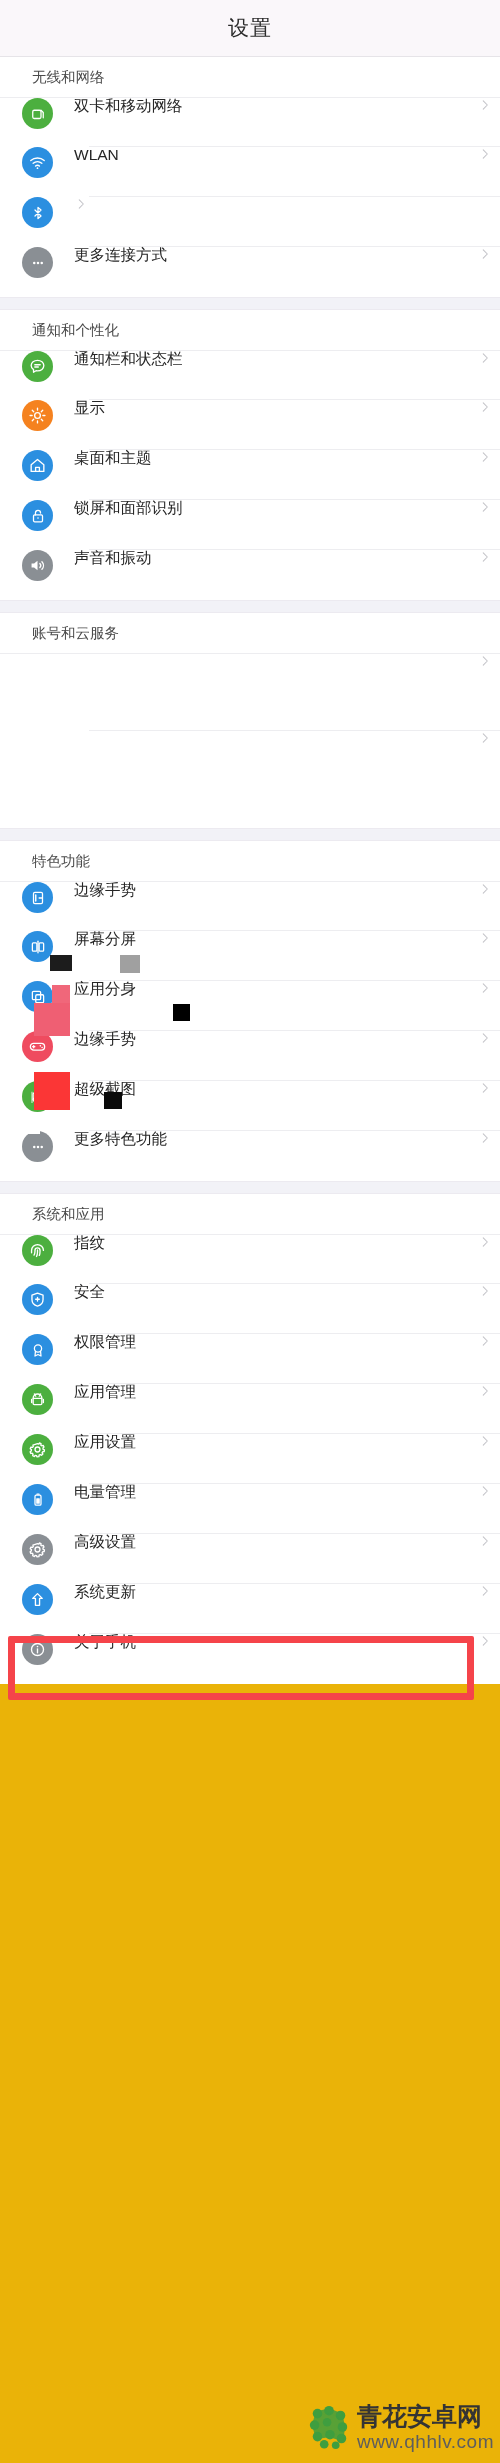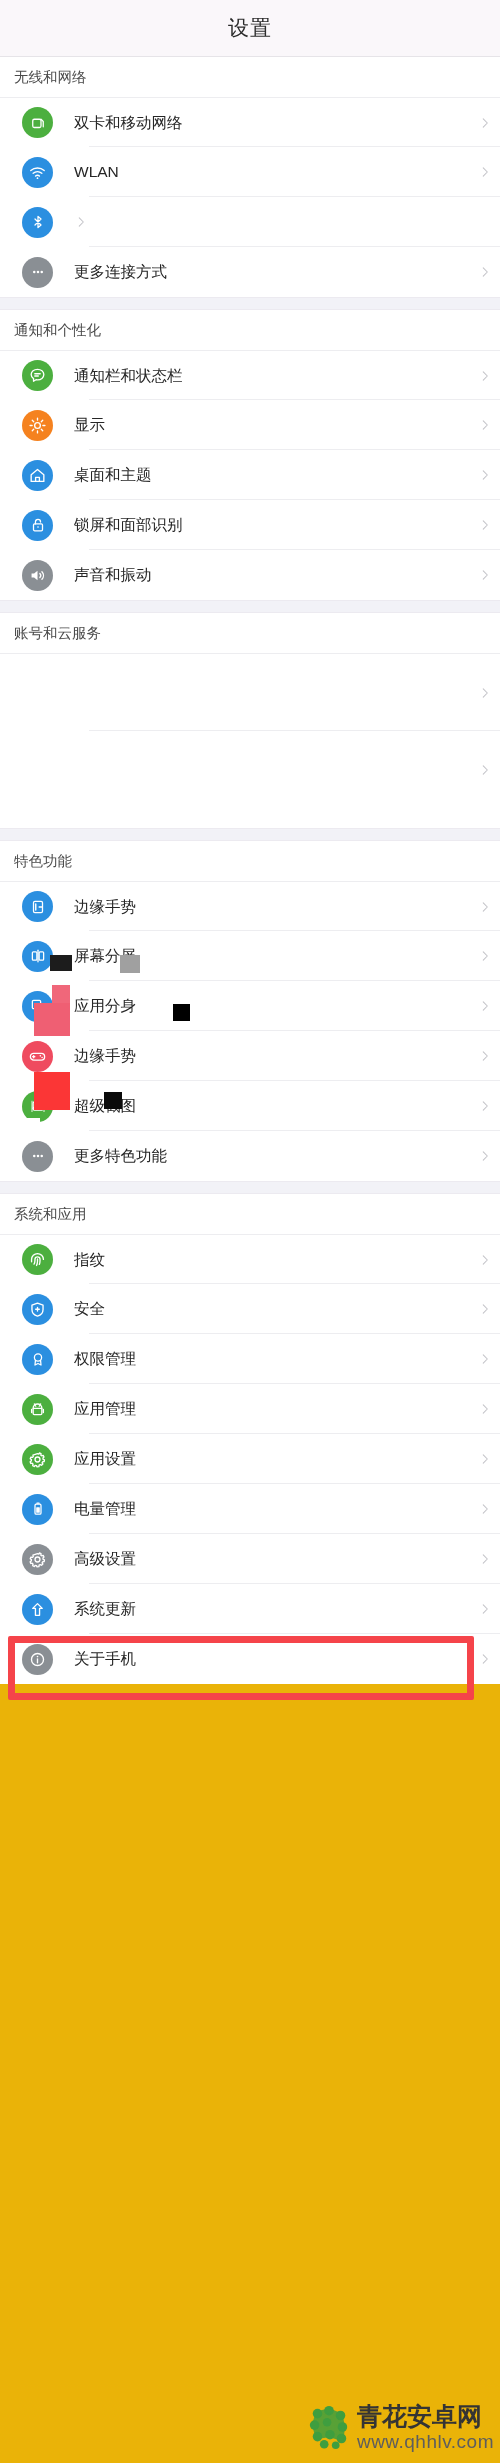--- a/index.html
+++ b/index.html
@@ -38,33 +38,33 @@
   .section-gap {
     height: 13px;
     background: #f2f2f7;
     border-top: 1px solid #eceaf0;
     border-bottom: 1px solid #eceaf0;
   }
   .section-header {
     height: 40px;
     display: flex;
     align-items: center;
-    padding-left: 14px;
+    padding-left: 32px;
     background: #ffffff;
     font-size: 14.5px;
     color: #4a4a4a;
   }
   .section-body { background: #ffffff; }
 
   
   .row {
     position: relative;
     height: 50px;
     display: flex;
-    align-items: center;
+    align-items: flex-start;
     padding-left: 22px;
     padding-right: 2px;
     background: #ffffff;
   }
   .row::after {
     content: "";
     position: absolute;
     left: 89px;
     right: 0;
     bottom: 0;

